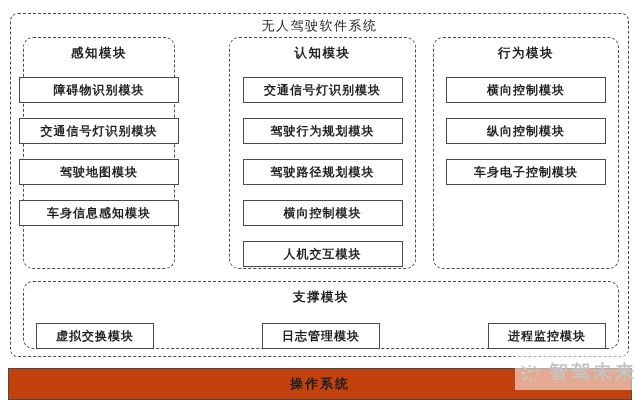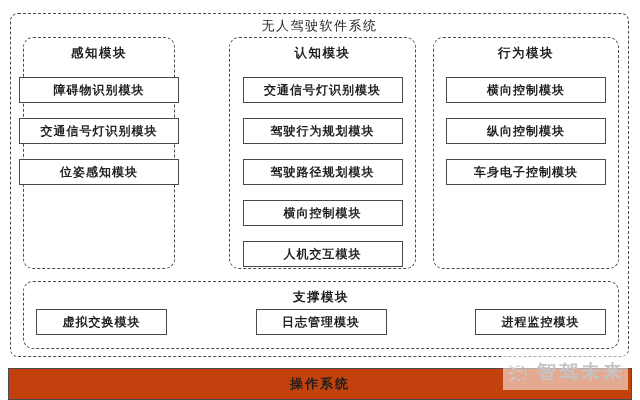--- a/index.html
+++ b/index.html
@@ -73,42 +73,42 @@
   .col .module-box:first-of-type { margin-top: 4px; }
   
   .support { left: 12px; top: 267px; width: 596px; height: 68px; }
   .support-row {
     width: 100%;
     display: flex;
     justify-content: space-between;
     padding: 0 12px;
   }
   .support-row .module-box {
-    width: 131px;
-    margin-top: 3px;
+    width: 118px;
+    margin-top: 17px;
   }
   
   .os-bar {
     position: absolute;
     left: 8px; top: 368px;
     width: 624px; height: 32px;
     border: 1.5px solid #4a4a4a;
     background: #c2410c;
     display: flex;
     align-items: center;
     justify-content: center;
     font-size: 13px;
     font-weight: bold;
     letter-spacing: 2px;
     color: #1f1f1f;
   }
   
   .watermark {
     position: absolute;
-    right: 12px; bottom: 10px;
+    right: 0; bottom: 10px;
     display: flex;
     align-items: center;
     gap: 7px;
     z-index: 5;
     color: #c4c4c4;
     font-size: 19px;
     font-weight: bold;
     letter-spacing: 3px;
     background: rgba(255,255,255,0.55);
     padding: 5px 3px;
@@ -120,21 +120,22 @@
 
 <div class="canvas">
 
   <div class="outer-frame">
     <div class="system-title">无人驾驶软件系统</div>
 
     <div class="group-box col col-1">
       <div class="group-header">感知模块</div>
       <div class="module-box">障碍物识别模块</div>
       <div class="module-box">交通信号灯识别模块</div>
-      <div class="module-box">位姿感知模块</div>
+      <div class="module-box">驾驶地图模块</div>
+      <div class="module-box">车身信息感知模块</div>
     </div>
 
     <div class="group-box col col-2">
       <div class="group-header">认知模块</div>
       <div class="module-box">交通信号灯识别模块</div>
       <div class="module-box">驾驶行为规划模块</div>
       <div class="module-box">驾驶路径规划模块</div>
       <div class="module-box">横向控制模块</div>
       <div class="module-box">人机交互模块</div>
     </div>

